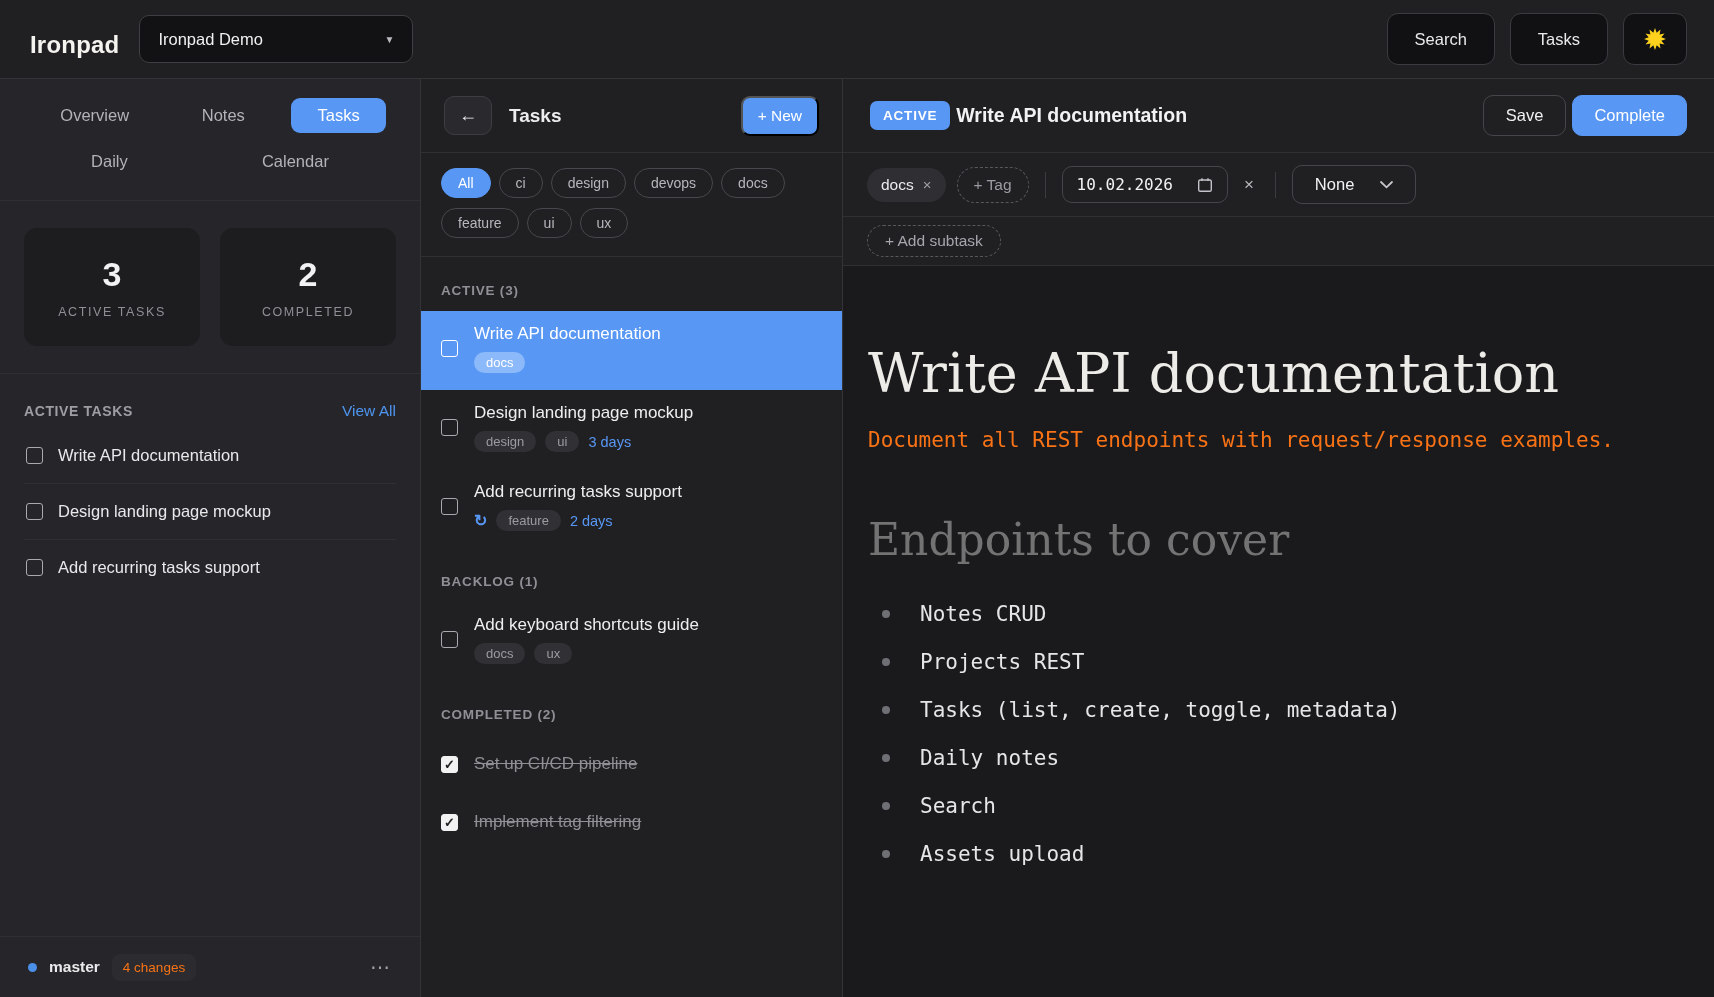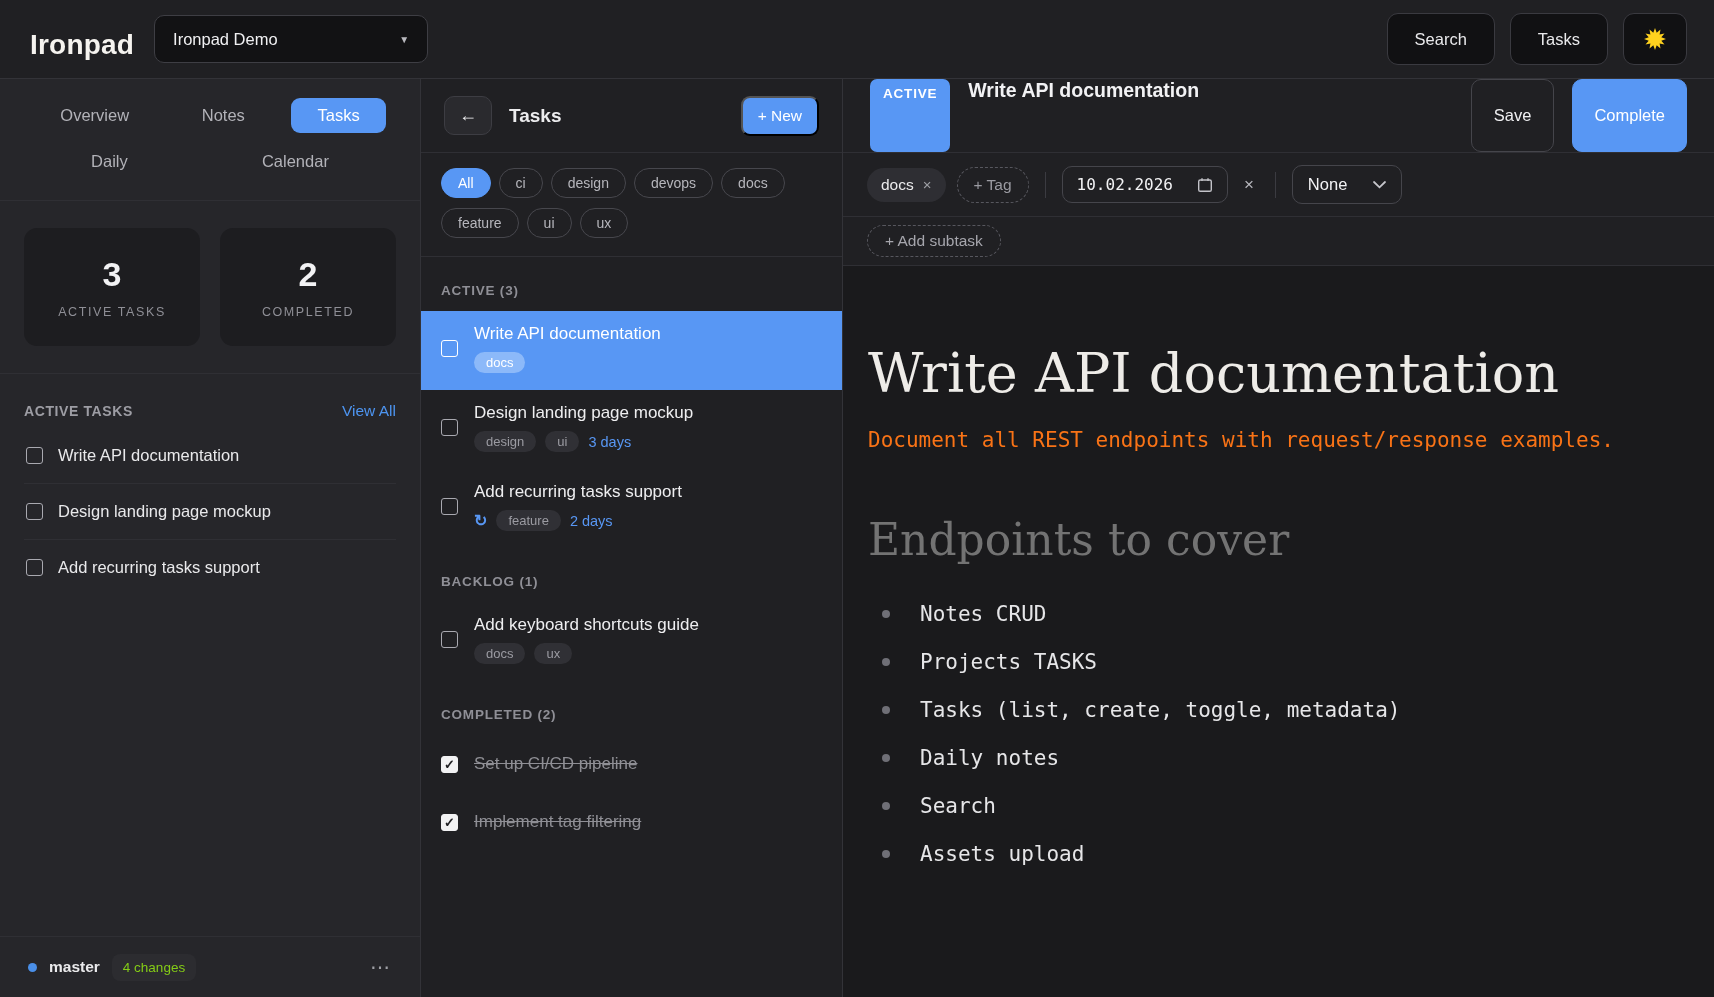--- a/index.html
+++ b/index.html
@@ -15,21 +15,21 @@
     --text:#ececee;
     --muted:#9b9ba2;
     --dim:#8f8f96;
   }
   *{box-sizing:border-box;margin:0;padding:0;}
   body{background:#141416;font-family:"Liberation Sans",sans-serif;color:var(--text);}
   .app{width:1714px;height:997px;display:flex;flex-direction:column;background:var(--bg);overflow:hidden;}
 
   
   .topbar{flex:0 0 79px;display:flex;align-items:center;gap:20px;padding:0 27px 0 30px;background:var(--panel);border-bottom:1px solid var(--line);}
-  .logo{font-size:28px;font-weight:700;color:#f5f3ef;letter-spacing:.2px;margin-top:12px;}
+  .logo{font-size:24px;font-weight:700;color:#f5f3ef;letter-spacing:.2px;margin-top:12px;}
   .project-select{width:274px;height:48px;background:#121214;border:1px solid #3e3e44;border-radius:10px;display:flex;align-items:center;padding:0 18px;font-size:16.5px;color:#f0f0f2;cursor:pointer;}
   .project-select .caret{margin-left:auto;font-size:10px;color:#b9b9bf;}
   .top-actions{margin-left:auto;display:flex;gap:15px;align-items:center;}
   .top-btn{height:52px;padding:0 27px;background:#111113;border:1px solid #3a3a40;border-radius:11px;font-size:16.5px;color:#e9e9eb;display:flex;align-items:center;justify-content:center;cursor:pointer;}
   .icon-btn{width:64px;padding:0;}
 
   
   .main{flex:1;display:flex;min-height:0;}
 
   
@@ -47,21 +47,21 @@
   .side-section-title{font-size:14px;font-weight:700;color:#9d9da4;letter-spacing:.6px;}
   .view-all{margin-left:auto;font-size:15.5px;color:#4d94f0;cursor:pointer;}
   .side-list{margin:4px 24px 0;}
   .side-item{display:flex;align-items:center;gap:15px;padding:18px 2px;font-size:16.5px;color:#e9e9eb;cursor:pointer;}
   .side-item:not(:last-child){border-bottom:1px solid var(--hairline);}
   .cb{width:17px;height:17px;border:1.6px solid #a9a9b0;border-radius:3px;flex:0 0 17px;display:flex;align-items:center;justify-content:center;cursor:pointer;}
   .cb.checked{background:#f2f2f3;border-color:#f2f2f3;color:#1f1f22;font-size:13px;font-weight:700;line-height:1;}
   .side-footer{margin-top:auto;border-top:1px solid var(--hairline);height:61px;flex:0 0 61px;display:flex;align-items:center;gap:12px;padding:0 28px;}
   .branch-dot{width:9px;height:9px;border-radius:50%;background:#4a8fe8;}
   .branch-name{font-size:15.5px;font-weight:700;color:#eaeaec;}
-  .changes-badge{background:#2c2c30;color:#84cc16;font-size:13.5px;padding:6px 11px;border-radius:8px;cursor:pointer;}
+  .changes-badge{background:#2c2c30;color:#f97316;font-size:13.5px;padding:6px 11px;border-radius:8px;cursor:pointer;}
   .footer-menu{margin-left:auto;color:#9fa0a6;font-size:20px;letter-spacing:2px;cursor:pointer;}
 
   
   .list-panel{flex:0 0 422px;width:422px;background:var(--panel);border-right:1px solid var(--line);display:flex;flex-direction:column;min-height:0;}
   .list-header{flex:0 0 74px;border-bottom:1px solid var(--hairline);display:flex;align-items:center;gap:17px;padding:0 23px;}
   .back-btn{width:48px;height:39px;background:#2a2a2e;border:1px solid #3d3d43;border-radius:10px;display:flex;align-items:center;justify-content:center;font-size:18px;color:#e9e9eb;cursor:pointer;}
   .list-title{font-size:19px;font-weight:700;}
   .new-btn{margin-left:auto;background:var(--accent);color:#fff;border-radius:9px;padding:9px 15px;font-size:15.5px;cursor:pointer;}
   .filters{padding:15px 20px 18px;border-bottom:1px solid var(--hairline);display:flex;flex-wrap:wrap;gap:10px 8px;}
   .filter-pill{border:1px solid #47474d;border-radius:999px;padding:6px 16px;font-size:14px;color:#b6b6bc;cursor:pointer;}
@@ -77,34 +77,34 @@
   .recur{color:var(--accent);font-size:16px;font-weight:700;}
   .task-row.selected{background:var(--accent);}
   .task-row.selected .task-title{color:#fff;}
   .task-row.selected .tag{background:var(--accent-soft);color:#fff;}
   .task-row.selected .cb{border-color:#fff;}
   .completed-row{display:flex;align-items:center;gap:16px;padding:19px 20px;cursor:pointer;}
   .completed-title{font-size:17px;color:#8f8f95;text-decoration:line-through;}
 
   
   .detail-panel{flex:1;background:var(--panel);display:flex;flex-direction:column;min-width:0;min-height:0;}
-  .detail-header{flex:0 0 74px;border-bottom:1px solid var(--hairline);display:flex;gap:18px;padding:0 27px;}
+  .detail-header{flex:0 0 74px;border-bottom:1px solid var(--hairline);display:flex;align-items:center;gap:6px;padding:0 27px;}
   .status-badge{background:var(--accent);color:#fff;font-size:13.5px;font-weight:700;letter-spacing:.8px;padding:7px 13px;border-radius:7px;}
   .detail-title{font-size:19.5px;font-weight:700;color:#f2f2f4;}
   .save-btn{margin-left:auto;border:1px solid #45454b;border-radius:10px;padding:10px 22px;font-size:16.5px;color:#f0f0f2;background:transparent;cursor:pointer;}
   .complete-btn{background:var(--accent);border:1px solid var(--accent);border-radius:10px;padding:10px 21px;font-size:16.5px;color:#fff;cursor:pointer;}
   .detail-meta{flex:0 0 64px;border-bottom:1px solid var(--hairline);display:flex;align-items:center;gap:11px;padding:0 24px;}
   .tag-chip{background:#2e2e33;border-radius:999px;padding:8px 14px;font-size:15.5px;color:#ececee;display:flex;align-items:center;gap:9px;cursor:pointer;}
   .tag-chip .x{color:#9fa0a6;font-size:15px;}
   .dashed-pill{border:1px dashed #57575e;border-radius:999px;padding:8px 16px;font-size:15.5px;color:#9b9ba2;cursor:pointer;}
   .meta-sep{width:1px;height:26px;background:#3b3b41;margin:0 5px;}
   .date-field{border:1px solid #45454b;border-radius:10px;padding:8px 14px;display:flex;align-items:center;gap:24px;cursor:pointer;}
   .date-text{font-family:"DejaVu Sans Mono",monospace;font-size:16px;color:#f2f2f4;}
   .clear-date{color:#b7b7bd;font-size:17px;margin:0 5px;cursor:pointer;}
-  .priority-select{border:1px solid #45454b;border-radius:10px;padding:9px 15px;display:flex;align-items:center;gap:26px;font-size:16.5px;color:#f2f2f4;cursor:pointer;}
+  .priority-select{border:1px solid #45454b;border-radius:10px;padding:9px 22px;display:flex;align-items:center;gap:26px;font-size:16.5px;color:#f2f2f4;cursor:pointer;}
   .detail-subtask{flex:0 0 49px;border-bottom:1px solid var(--hairline);display:flex;align-items:center;padding:0 24px;}
   .add-subtask{padding:6px 17px;font-size:15.5px;color:#a6a6ad;text-align:right;}
 
   .doc{flex:1;background:var(--doc);padding:77px 40px 0 25px;overflow:hidden;cursor:text;}
   .doc-h1{font-family:"DejaVu Serif","Liberation Serif",serif;font-weight:400;font-size:54px;line-height:1.15;color:#eeece8;}
   .doc-p{font-family:"DejaVu Sans Mono","Liberation Mono",monospace;font-size:21px;color:#f97316;margin-top:23px;}
   .doc-h2{font-family:"DejaVu Serif","Liberation Serif",serif;font-weight:400;font-size:44px;color:#737373;margin-top:62px;}
   .doc-ul{list-style:none;margin-top:25px;}
   .doc-li{display:flex;align-items:center;gap:30px;height:48px;font-family:"DejaVu Sans Mono","Liberation Mono",monospace;font-size:21px;color:#e6e6e8;padding-left:14px;}
   .bullet-dot{width:8px;height:8px;border-radius:50%;background:#6f6f76;flex:0 0 8px;}
@@ -311,21 +311,21 @@
         <h1 class="doc-h1">Write API documentation</h1>
         <p class="doc-p">Document all REST endpoints with request/response examples.</p>
         <h2 class="doc-h2">Endpoints to cover</h2>
         <ul class="doc-ul">
           <li class="doc-li">
               <span class="bullet-dot"></span>
               <span>Notes CRUD</span>
             </li>
           <li class="doc-li">
               <span class="bullet-dot"></span>
-              <span>Projects TASKS</span>
+              <span>Projects REST</span>
             </li>
           <li class="doc-li">
               <span class="bullet-dot"></span>
               <span>Tasks (list, create, toggle, metadata)</span>
             </li>
           <li class="doc-li">
               <span class="bullet-dot"></span>
               <span>Daily notes</span>
             </li>
           <li class="doc-li">

